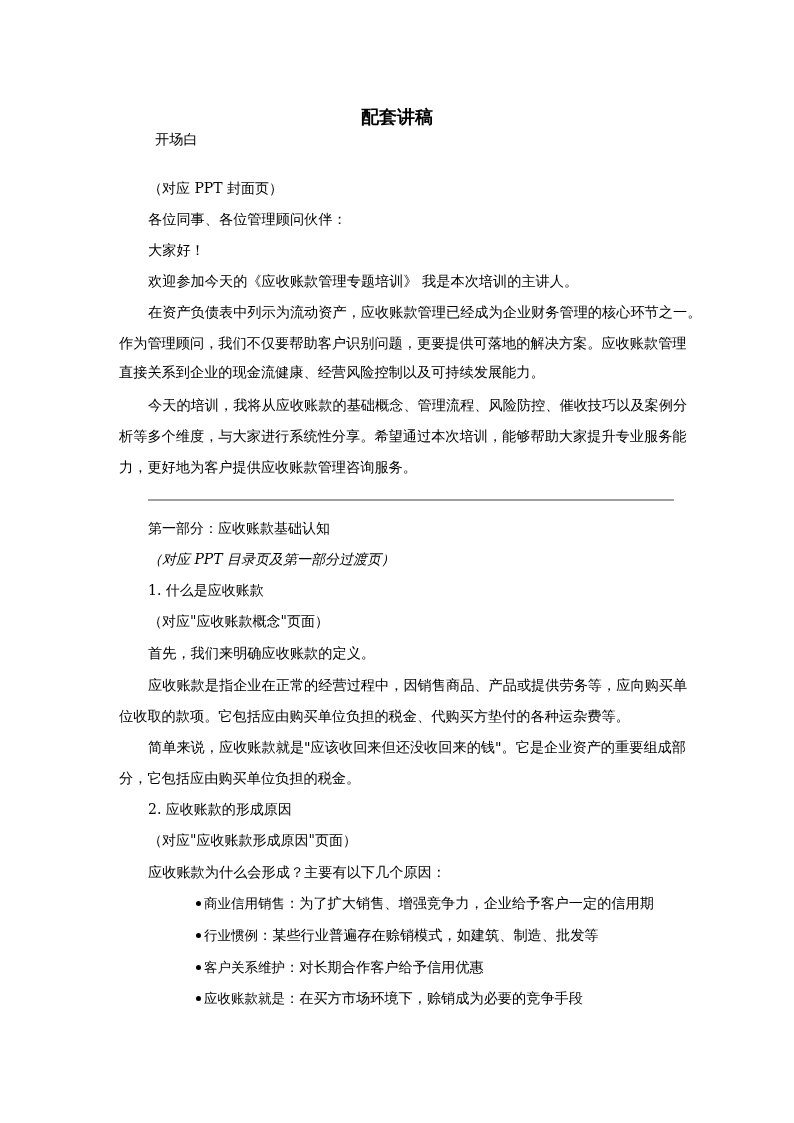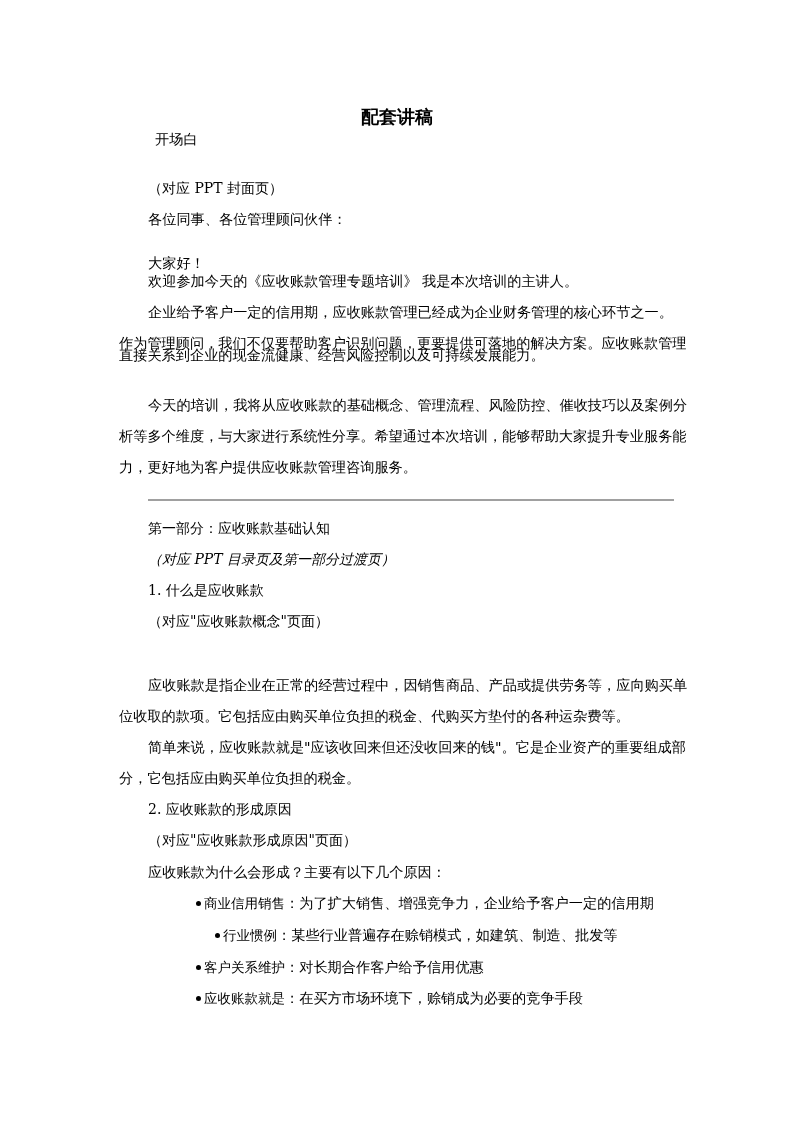--- a/index.html
+++ b/index.html
@@ -16,50 +16,51 @@
   </style>
 </head>
 <body>
 
 <div class="page">
   <div class="title">配套讲稿</div>
 
   <div class="line" style="left:148px;top:129px;margin-left:7px;">开场白</div>
   <div class="line serif" style="left:148px;top:178px;">（对应 PPT 封面页）</div>
   <div class="line" style="left:148px;top:209px;">各位同事、各位管理顾问伙伴：</div>
-  <div class="line" style="left:148px;top:253px;">大家好！</div>
+  <div class="line" style="left:148px;top:240px;">大家好！</div>
   <div class="line" style="left:148px;top:271px;text-align:center;">欢迎参加今天的《应收账款管理专题培训》 我是本次培训的主讲人。</div>
 
-  <div class="line" style="left:148px;top:302px;">企业给予客户一定的信用期，应收账款管理已经成为企业财务管理的核心环节之一。</div>
+  <div class="line" style="left:148px;top:302px;">在资产负债表中列示为流动资产，应收账款管理已经成为企业财务管理的核心环节之一。</div>
   <div class="line" style="left:119px;top:333px;">作为管理顾问，我们不仅要帮助客户识别问题，更要提供可落地的解决方案。应收账款管理</div>
-  <div class="line" style="left:119px;top:345px;">直接关系到企业的现金流健康、经营风险控制以及可持续发展能力。</div>
+  <div class="line" style="left:119px;top:362px;">直接关系到企业的现金流健康、经营风险控制以及可持续发展能力。</div>
 
   <div class="line" style="left:148px;top:395px;">今天的培训，我将从应收账款的基础概念、管理流程、风险防控、催收技巧以及案例分</div>
   <div class="line" style="left:119px;top:426px;">析等多个维度，与大家进行系统性分享。希望通过本次培训，能够帮助大家提升专业服务能</div>
   <div class="line" style="left:119px;top:457px;">力，更好地为客户提供应收账款管理咨询服务。</div>
 
   <div class="divider"></div>
 
   <div class="line serif" style="left:148px;top:518px;">第一部分：应收账款基础认知</div>
   <div class="line serif" style="left:148px;top:549px;font-style:italic;">（对应 PPT 目录页及第一部分过渡页）</div>
   <div class="line serif" style="left:148px;top:580px;">1.  什么是应收账款</div>
   <div class="line serif" style="left:148px;top:611px;">（对应"应收账款概念"页面）</div>
+  <div class="line" style="left:148px;top:643px;">首先，我们来明确应收账款的定义。</div>
   <div class="line" style="left:148px;top:675px;">应收账款是指企业在正常的经营过程中，因销售商品、产品或提供劳务等，应向购买单</div>
   <div class="line" style="left:119px;top:706px;">位收取的款项。它包括应由购买单位负担的税金、代购买方垫付的各种运杂费等。</div>
   <div class="line" style="left:148px;top:737px;">简单来说，应收账款就是"应该收回来但还没收回来的钱"。它是企业资产的重要组成部</div>
   <div class="line" style="left:119px;top:768px;">分，它包括应由购买单位负担的税金。</div>
 
   <div class="line serif" style="left:148px;top:799px;">2.  应收账款的形成原因</div>
   <div class="line serif" style="left:148px;top:830px;">（对应"应收账款形成原因"页面）</div>
   <div class="line" style="left:148px;top:862px;">应收账款为什么会形成？主要有以下几个原因：</div>
 
   <div class="line" style="left:196px;top:893px;">
     <span class="bullet-dot"></span><span class="bold-lead">商业信用销售</span><span>：为了扩大销售、增强竞争力，企业给予客户一定的信用期</span>
   </div>
-  <div class="line" style="left:196px;top:925px;margin-left:19px;">
+  <div class="line" style="left:196px;top:925px;">
     <span class="bullet-dot"></span><span class="bold-lead">行业惯例</span><span>：某些行业普遍存在赊销模式，如建筑、制造、批发等</span>
   </div>
   <div class="line" style="left:196px;top:957px;">
     <span class="bullet-dot"></span><span class="bold-lead">客户关系维护</span><span>：对长期合作客户给予信用优惠</span>
   </div>
   <div class="line" style="left:196px;top:988px;">
     <span class="bullet-dot"></span><span class="bold-lead">应收账款就是</span><span>：在买方市场环境下，赊销成为必要的竞争手段</span>
   </div>
 </div>
 

